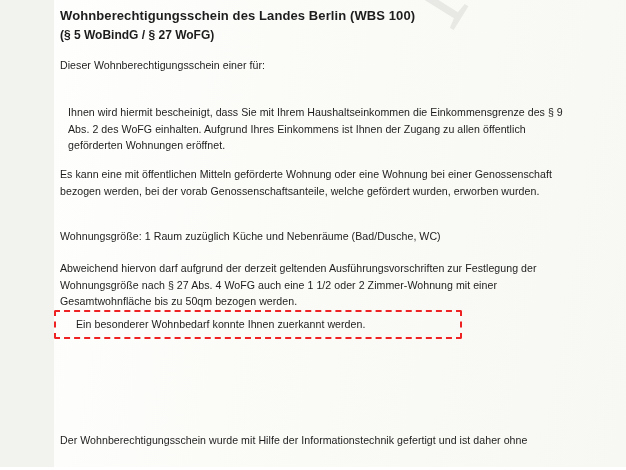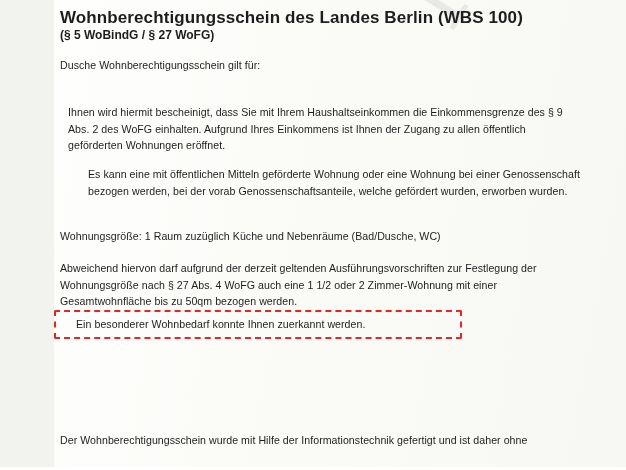--- a/index.html
+++ b/index.html
@@ -56,41 +56,41 @@
     transform: rotate(-58deg);
     transform-origin: left top;
     white-space: nowrap;
     pointer-events: none;
     user-select: none;
   }
   .title {
     position: absolute;
     left: 0;
     top: 8px;
-    font-size: 17px;
+    font-size: 13px;
     font-weight: 700;
     letter-spacing: 0.1px;
   }
   .subtitle {
     position: absolute;
     left: 0;
     top: 28px;
     font-size: 12px;
     font-weight: 700;
   }
   .para {
     position: absolute;
     font-size: 10.6px;
     line-height: 16.5px;
     width: 500px;
     letter-spacing: 0.05px;
   }
   .p-giltfuer   { left: 0; top: 57px; }
   .p-ihnen      { left: 8px; top: 104px; width: 508px; }
-  .p-kann       { left: 0; top: 166px; width: 500px; margin-left: 28px; }
+  .p-kann       { left: 0; top: 166px; width: 500px; }
   .p-groesse    { left: 0; top: 228px; }
   .p-abweichend { left: 0; top: 260px; width: 512px; }
   .p-bedarf     { left: 16px; top: 316px; }
   .p-personen   { left: 0; top: 348px; width: 514px; }
   .p-ablauf     { left: 0; top: 414px; }
   .p-hilfe      { left: 0; top: 432px; width: 514px; }
   .highlight-box {
     position: absolute;
     left: -6px;
     top: 310px;
@@ -116,21 +116,21 @@
 
   <div class="left-margin"></div>
 
   <div class="content">
 
     <div class="watermark">MUSTER</div>
 
     <div class="title">Wohnberechtigungsschein des Landes Berlin (WBS 100)</div>
     <div class="subtitle">(§ 5 WoBindG / § 27 WoFG)</div>
 
-    <div class="para p-giltfuer">Dusche Wohnberechtigungsschein gilt für:</div>
+    <div class="para p-giltfuer">Dieser Wohnberechtigungsschein einer für:</div>
     <div class="para p-ihnen">Ihnen wird hiermit bescheinigt, dass Sie mit Ihrem Haushaltseinkommen die Einkommensgrenze des § 9 Abs. 2 des WoFG einhalten. Aufgrund Ihres Einkommens ist Ihnen der Zugang zu allen öffentlich geförderten Wohnungen eröffnet.</div>
     <div class="para p-kann">Es kann eine mit öffentlichen Mitteln geförderte Wohnung oder eine Wohnung bei einer Genossenschaft bezogen werden, bei der vorab Genossenschaftsanteile, welche gefördert wurden, erworben wurden.</div>
     <div class="para p-groesse">Wohnungsgröße: 1 Raum zuzüglich Küche und Nebenräume (Bad/Dusche, WC)</div>
     <div class="para p-abweichend">Abweichend hiervon darf aufgrund der derzeit geltenden Ausführungsvorschriften zur Festlegung der Wohnungsgröße nach § 27 Abs. 4 WoFG auch eine 1 1/2 oder 2 Zimmer-Wohnung mit einer Gesamtwohnfläche bis zu 50qm bezogen werden.</div>
     <div class="para p-bedarf">Ein besonderer Wohnbedarf konnte Ihnen zuerkannt werden.</div>
     <div class="highlight-box"></div>
     <div class="para p-hilfe">Der Wohnberechtigungsschein wurde mit Hilfe der Informationstechnik gefertigt und ist daher ohne</div>
 
   </div>
 

